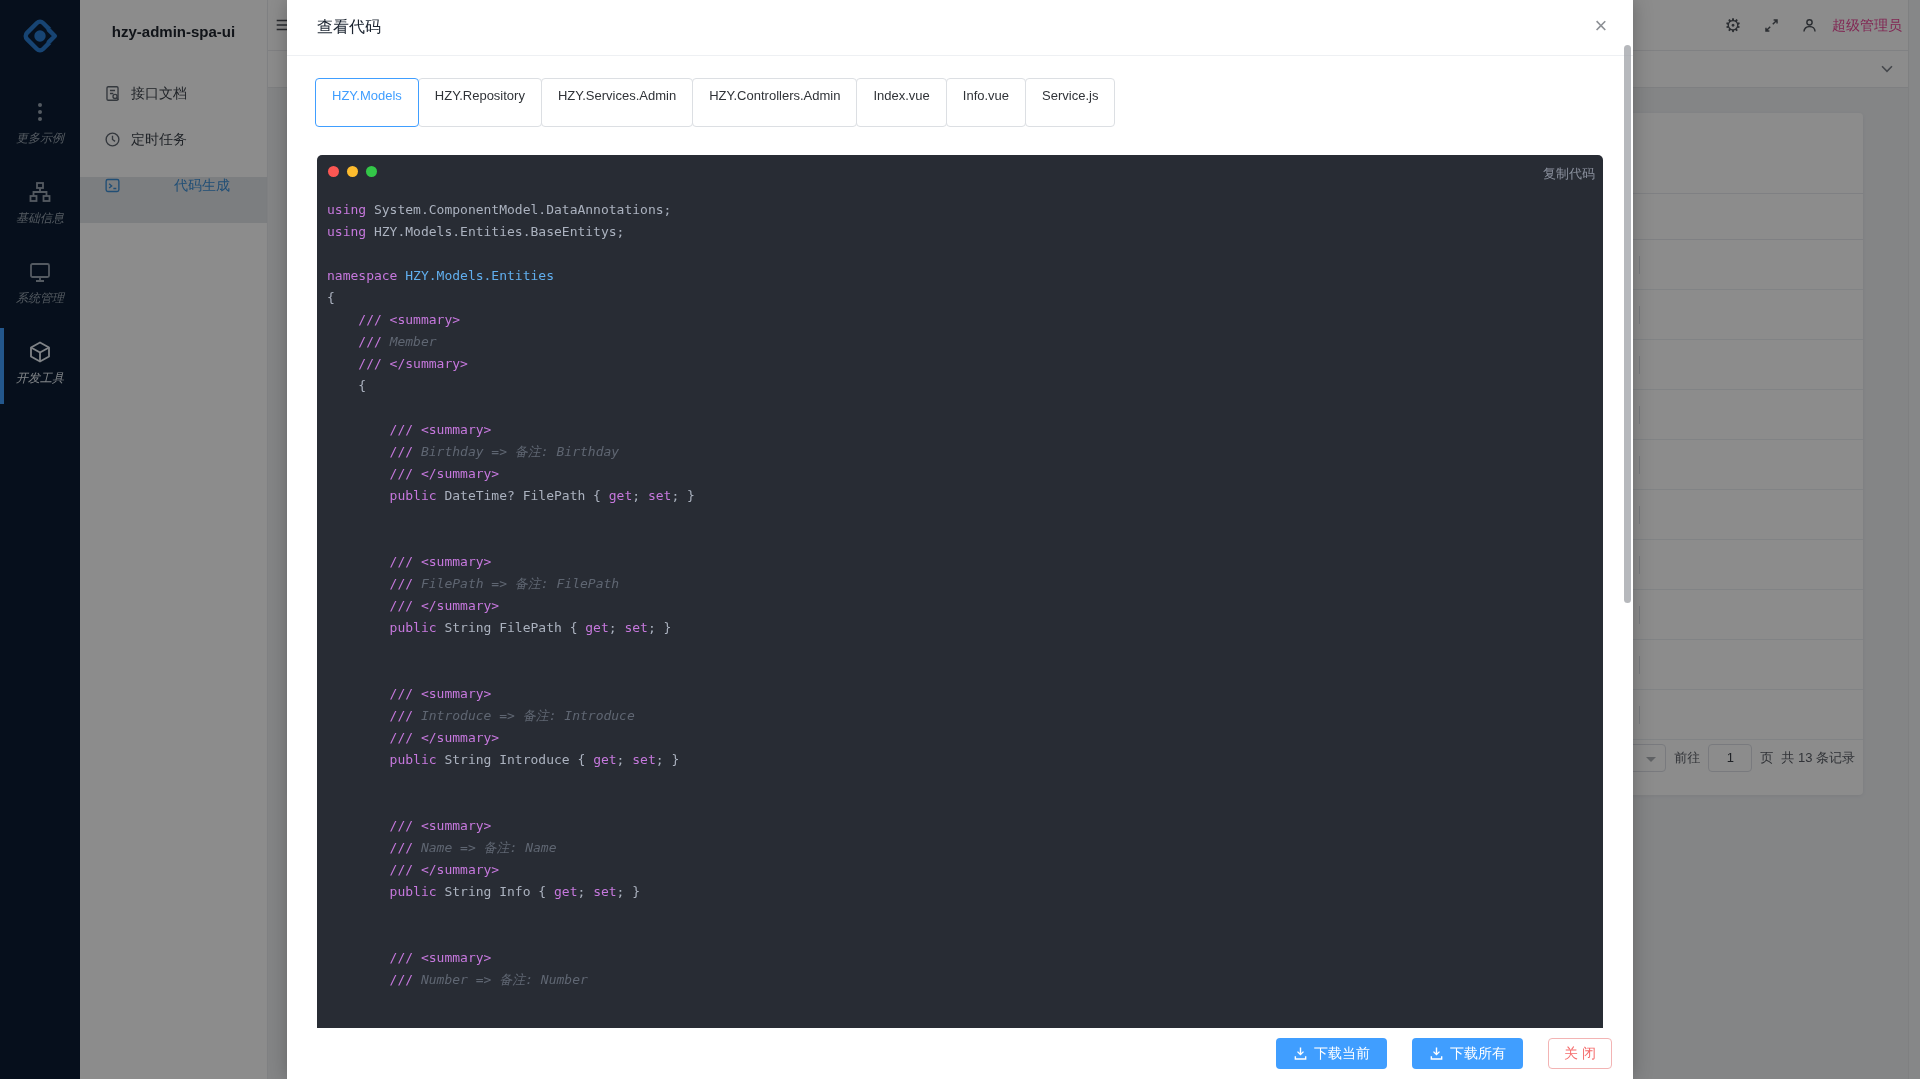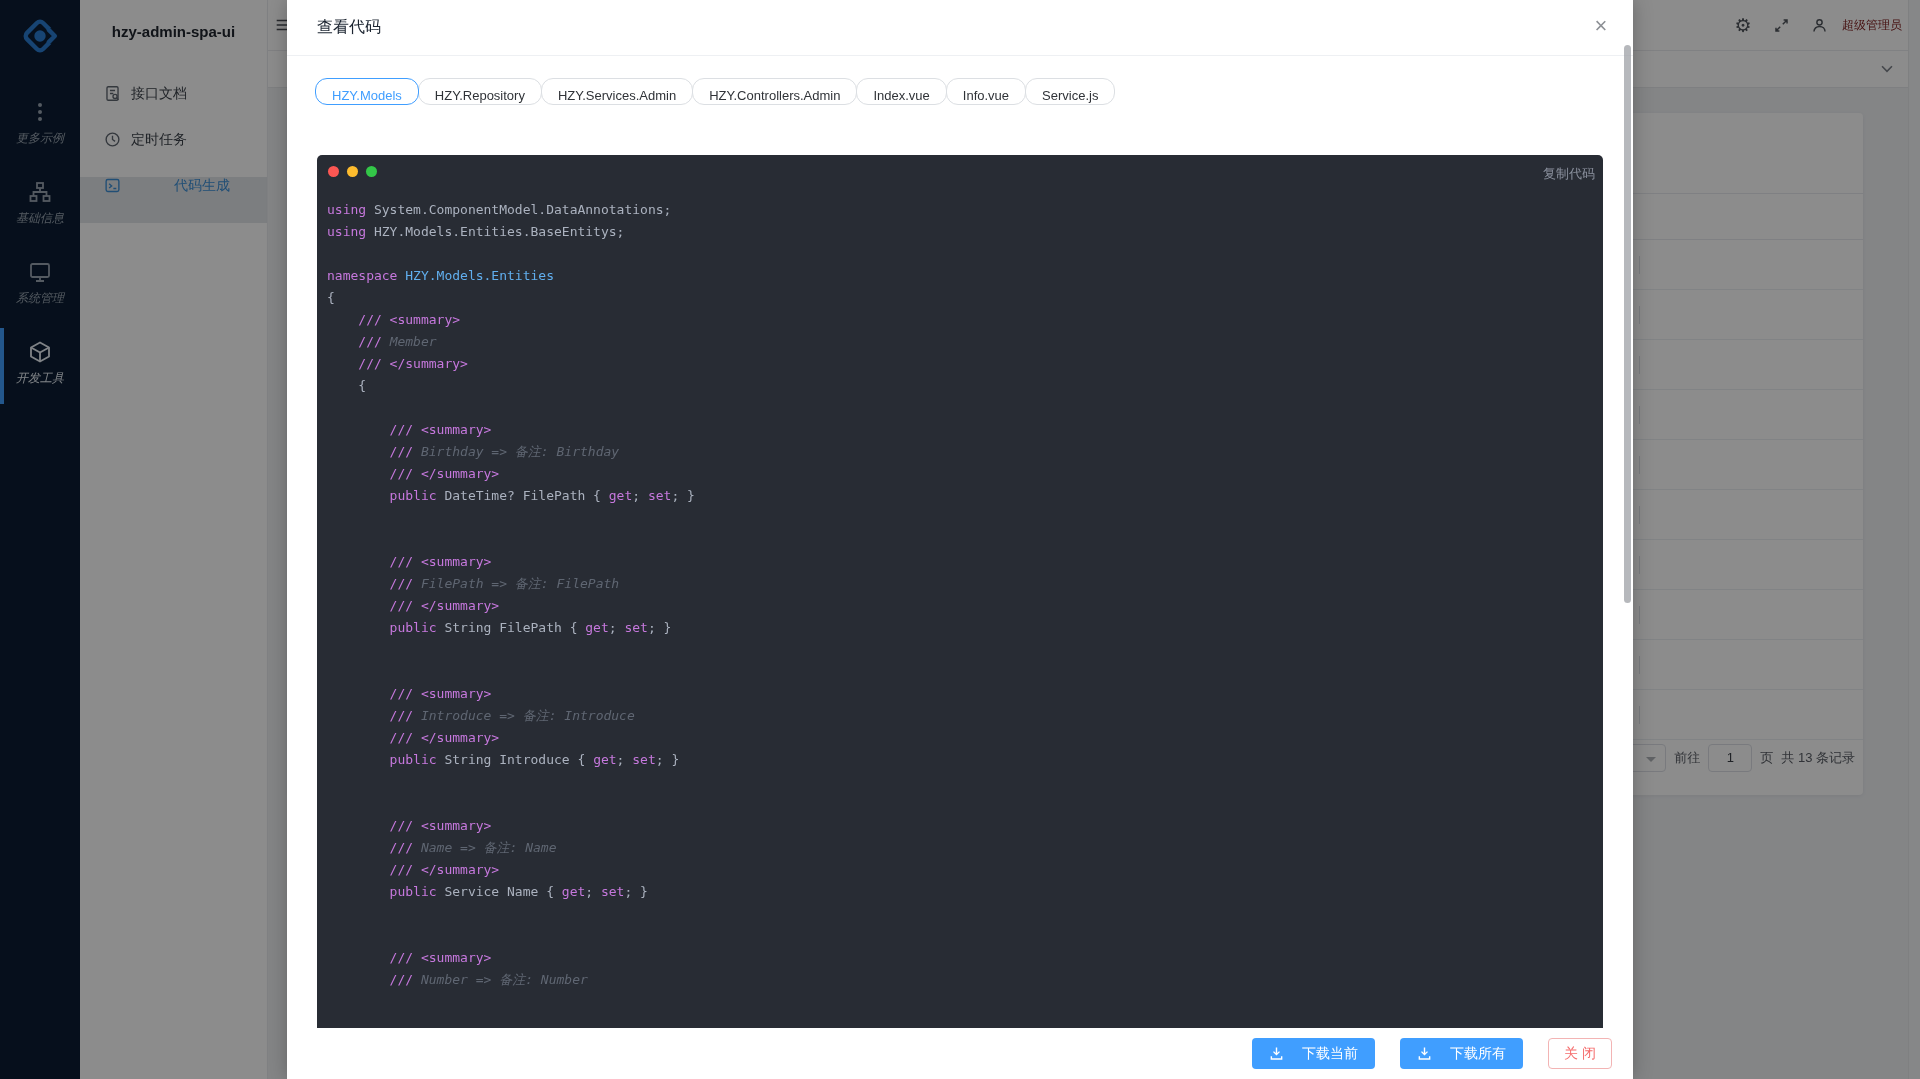--- a/index.html
+++ b/index.html
@@ -22,21 +22,21 @@
   .menu-item .mi-icon { width:17px; height:17px; margin-right:10px; color:#5f6670; flex:0 0 auto; }
   .menu-item.active { background:#e2e5e9; color:#3c8fd6;gap:43px; }
   .menu-item.active .mi-icon { color:#3c8fd6; }
 
   .main { position:absolute; left:268px; top:0; right:0; height:1079px; z-index:1; }
   .topbar { position:relative; height:51px; background:#fff; border-bottom:1px solid #e9ecef; }
   .burger { position:absolute; left:6px; top:16px; width:18px; height:18px; color:#4a4e55; }
   .top-actions { position:absolute; right:18px; top:0; height:51px; display:flex; align-items:center; gap:20px; color:#4f545b; }
   .top-ic { width:18px; height:18px; display:inline-flex; align-items:center; justify-content:center; cursor:pointer; }
   .gear-glyph { font-size:19px; line-height:1; font-family:"DejaVu Sans",sans-serif; }
-  .user-name { font-size:12px; color:#7f1d1d; margin-left:-6px; cursor:pointer; }
+  .user-name { font-size:14px; color:#ec4899; margin-left:-6px; cursor:pointer; }
   .tabbar { position:relative; height:37px; background:#fff; border-bottom:1px solid #e6e8eb; }
   .tab-collapse { position:absolute; right:24px; top:9px; width:18px; height:18px; color:#7d828a; cursor:pointer; }
 
   .content-card { position:absolute; left:20px; top:113px; width:1575px; height:682px; background:#fff; border-radius:4px; box-shadow:0 1px 4px rgba(0,0,0,.06); }
   .bg-table { position:absolute; left:0; right:0; top:80px; }
   .bg-thead { height:47px; border-top:1px solid #e8eaef; border-bottom:1px solid #e8eaef; background:#fff; }
   .bg-row { position:relative; height:50px; border-bottom:1px solid #ecEEf2; border-bottom:1px solid #eceef2; }
   .bg-row .cell-tick { position:absolute; left:1351px; top:16px; width:1px; height:18px; background:#dfe2e8; }
   .bg-pagination { position:absolute; right:8px; top:630px; height:30px; display:flex; align-items:center; gap:8px; font-size:13px; color:#5a5e66; }
   .pg-select { position:relative; width:112px; height:28px; border:1px solid #dcdfe6; border-radius:4px; background:#fff; }
@@ -48,21 +48,21 @@
   .overlay { position:absolute; inset:0; background:rgba(0,0,0,0.45); z-index:5; }
 
   
   .dialog { position:absolute; left:287px; top:0; width:1346px; height:1079px; background:#fff; z-index:10; box-shadow:0 0 18px rgba(0,0,0,.25); }
   .dlg-header { position:relative; height:56px; border-bottom:1px solid #eef0f3; }
   .dlg-title { position:absolute; left:30px; top:17px; font-size:16px; color:#1b2430; }
   .dlg-close { position:absolute; right:16px; top:10px; width:32px; height:32px; display:flex; align-items:center; justify-content:center; font-size:22px; color:#8d9095; cursor:pointer; }
   .dlg-scroll-thumb { position:absolute; right:2px; top:45px; width:7px; height:558px; border-radius:4px; background:#9da0a5; opacity:.75; }
 
   .tabs { position:absolute; left:28px; top:78px; display:flex; }
-  .tab { height:27px; line-height:33px; padding:0 16px; border:1px solid #dcdfe3; background:#fff; font-size:13px; color:#303338; margin-left:-1px; cursor:pointer; border-radius:12px; white-space:nowrap; }
+  .tab { height:49px; line-height:33px; padding:0 16px; border:1px solid #dcdfe3; background:#fff; font-size:13px; color:#303338; margin-left:-1px; cursor:pointer; border-radius:4px; white-space:nowrap; }
   .tab:first-child { margin-left:0; }
   .tab.active { border-color:var(--accent,#409eff); color:var(--accent,#409eff); position:relative; z-index:2; }
 
   .codebox { position:absolute; left:30px; top:155px; width:1286px; height:873px; background:var(--code-bg,#282c34); border-radius:5px 5px 0 0; overflow:hidden; }
   .code-head { position:relative; height:34px; }
   .mac-dots { position:absolute; left:11px; top:11px; display:flex; gap:8px; }
   .dot { width:11px; height:11px; border-radius:50%; }
   .dot.r { background:var(--dot-red,#fc5753); }
   .dot.y { background:var(--dot-yellow,#fdbc2e); }
   .dot.g { background:var(--dot-green,#33c748); }
@@ -70,21 +70,21 @@
   .code-pre { padding:10px 16px 0 10px; font-family:"DejaVu Sans Mono",monospace; font-size:13px; line-height:22px; }
   .code-line { height:22px; white-space:pre; }
   .tok-k { color:var(--keyword,#c678dd); }
   .tok-p { color:var(--plain,#abb2bf); }
   .tok-t { color:var(--type,#61afef); }
   .tok-d { color:var(--keyword,#c678dd); }
   .tok-c { color:var(--comment,#5f6672); font-style:italic; }
 
   .dlg-footer { position:absolute; left:0; right:0; bottom:0; height:51px; background:#fff; display:flex; align-items:center; justify-content:flex-end; gap:25px; padding-right:21px; }
   .btn { height:31px; border-radius:4px; font-size:14px; display:inline-flex; align-items:center; justify-content:center; cursor:pointer; }
-  .btn.primary { background:var(--accent,#409eff); color:#fff; padding:0 17px; gap:18px; }
+  .btn.primary { background:var(--accent,#409eff); color:#fff; padding:0 17px; gap:6px; }
   .btn.danger-plain { background:#fff; border:1px solid #f3b4b4; color:var(--danger,#f56c6c); padding:0 15px; }
   .dl-icon { width:15px; height:15px; }
 </style>
 </head>
 <body>
 
 <div class="screen">
 
   <div class="rail">
     <div class="rail-logo">
@@ -312,21 +312,21 @@
           <div class="code-line">&nbsp;</div>
           <div class="code-line"><span class="tok-d">        /// &lt;summary&gt;</span></div>
           <div class="code-line"><span class="tok-d">        /// </span><span class="tok-c">Introduce =&gt; 备注: Introduce</span></div>
           <div class="code-line"><span class="tok-d">        /// &lt;/summary&gt;</span></div>
           <div class="code-line"><span class="tok-k">        public</span><span class="tok-p"> String Introduce { </span><span class="tok-k">get</span><span class="tok-p">; </span><span class="tok-k">set</span><span class="tok-p">; }</span></div>
           <div class="code-line">&nbsp;</div>
           <div class="code-line">&nbsp;</div>
           <div class="code-line"><span class="tok-d">        /// &lt;summary&gt;</span></div>
           <div class="code-line"><span class="tok-d">        /// </span><span class="tok-c">Name =&gt; 备注: Name</span></div>
           <div class="code-line"><span class="tok-d">        /// &lt;/summary&gt;</span></div>
-          <div class="code-line"><span class="tok-k">        public</span><span class="tok-p"> Service Name { </span><span class="tok-k">get</span><span class="tok-p">; </span><span class="tok-k">set</span><span class="tok-p">; }</span></div>
+          <div class="code-line"><span class="tok-k">        public</span><span class="tok-p"> String Info { </span><span class="tok-k">get</span><span class="tok-p">; </span><span class="tok-k">set</span><span class="tok-p">; }</span></div>
           <div class="code-line">&nbsp;</div>
           <div class="code-line">&nbsp;</div>
           <div class="code-line"><span class="tok-d">        /// &lt;summary&gt;</span></div>
           <div class="code-line"><span class="tok-d">        /// </span><span class="tok-c">Number =&gt; 备注: Number</span></div>
         </div>
     </div>
 
     <div class="dlg-footer">
       <div class="btn primary">
         <span class="dl-icon">

